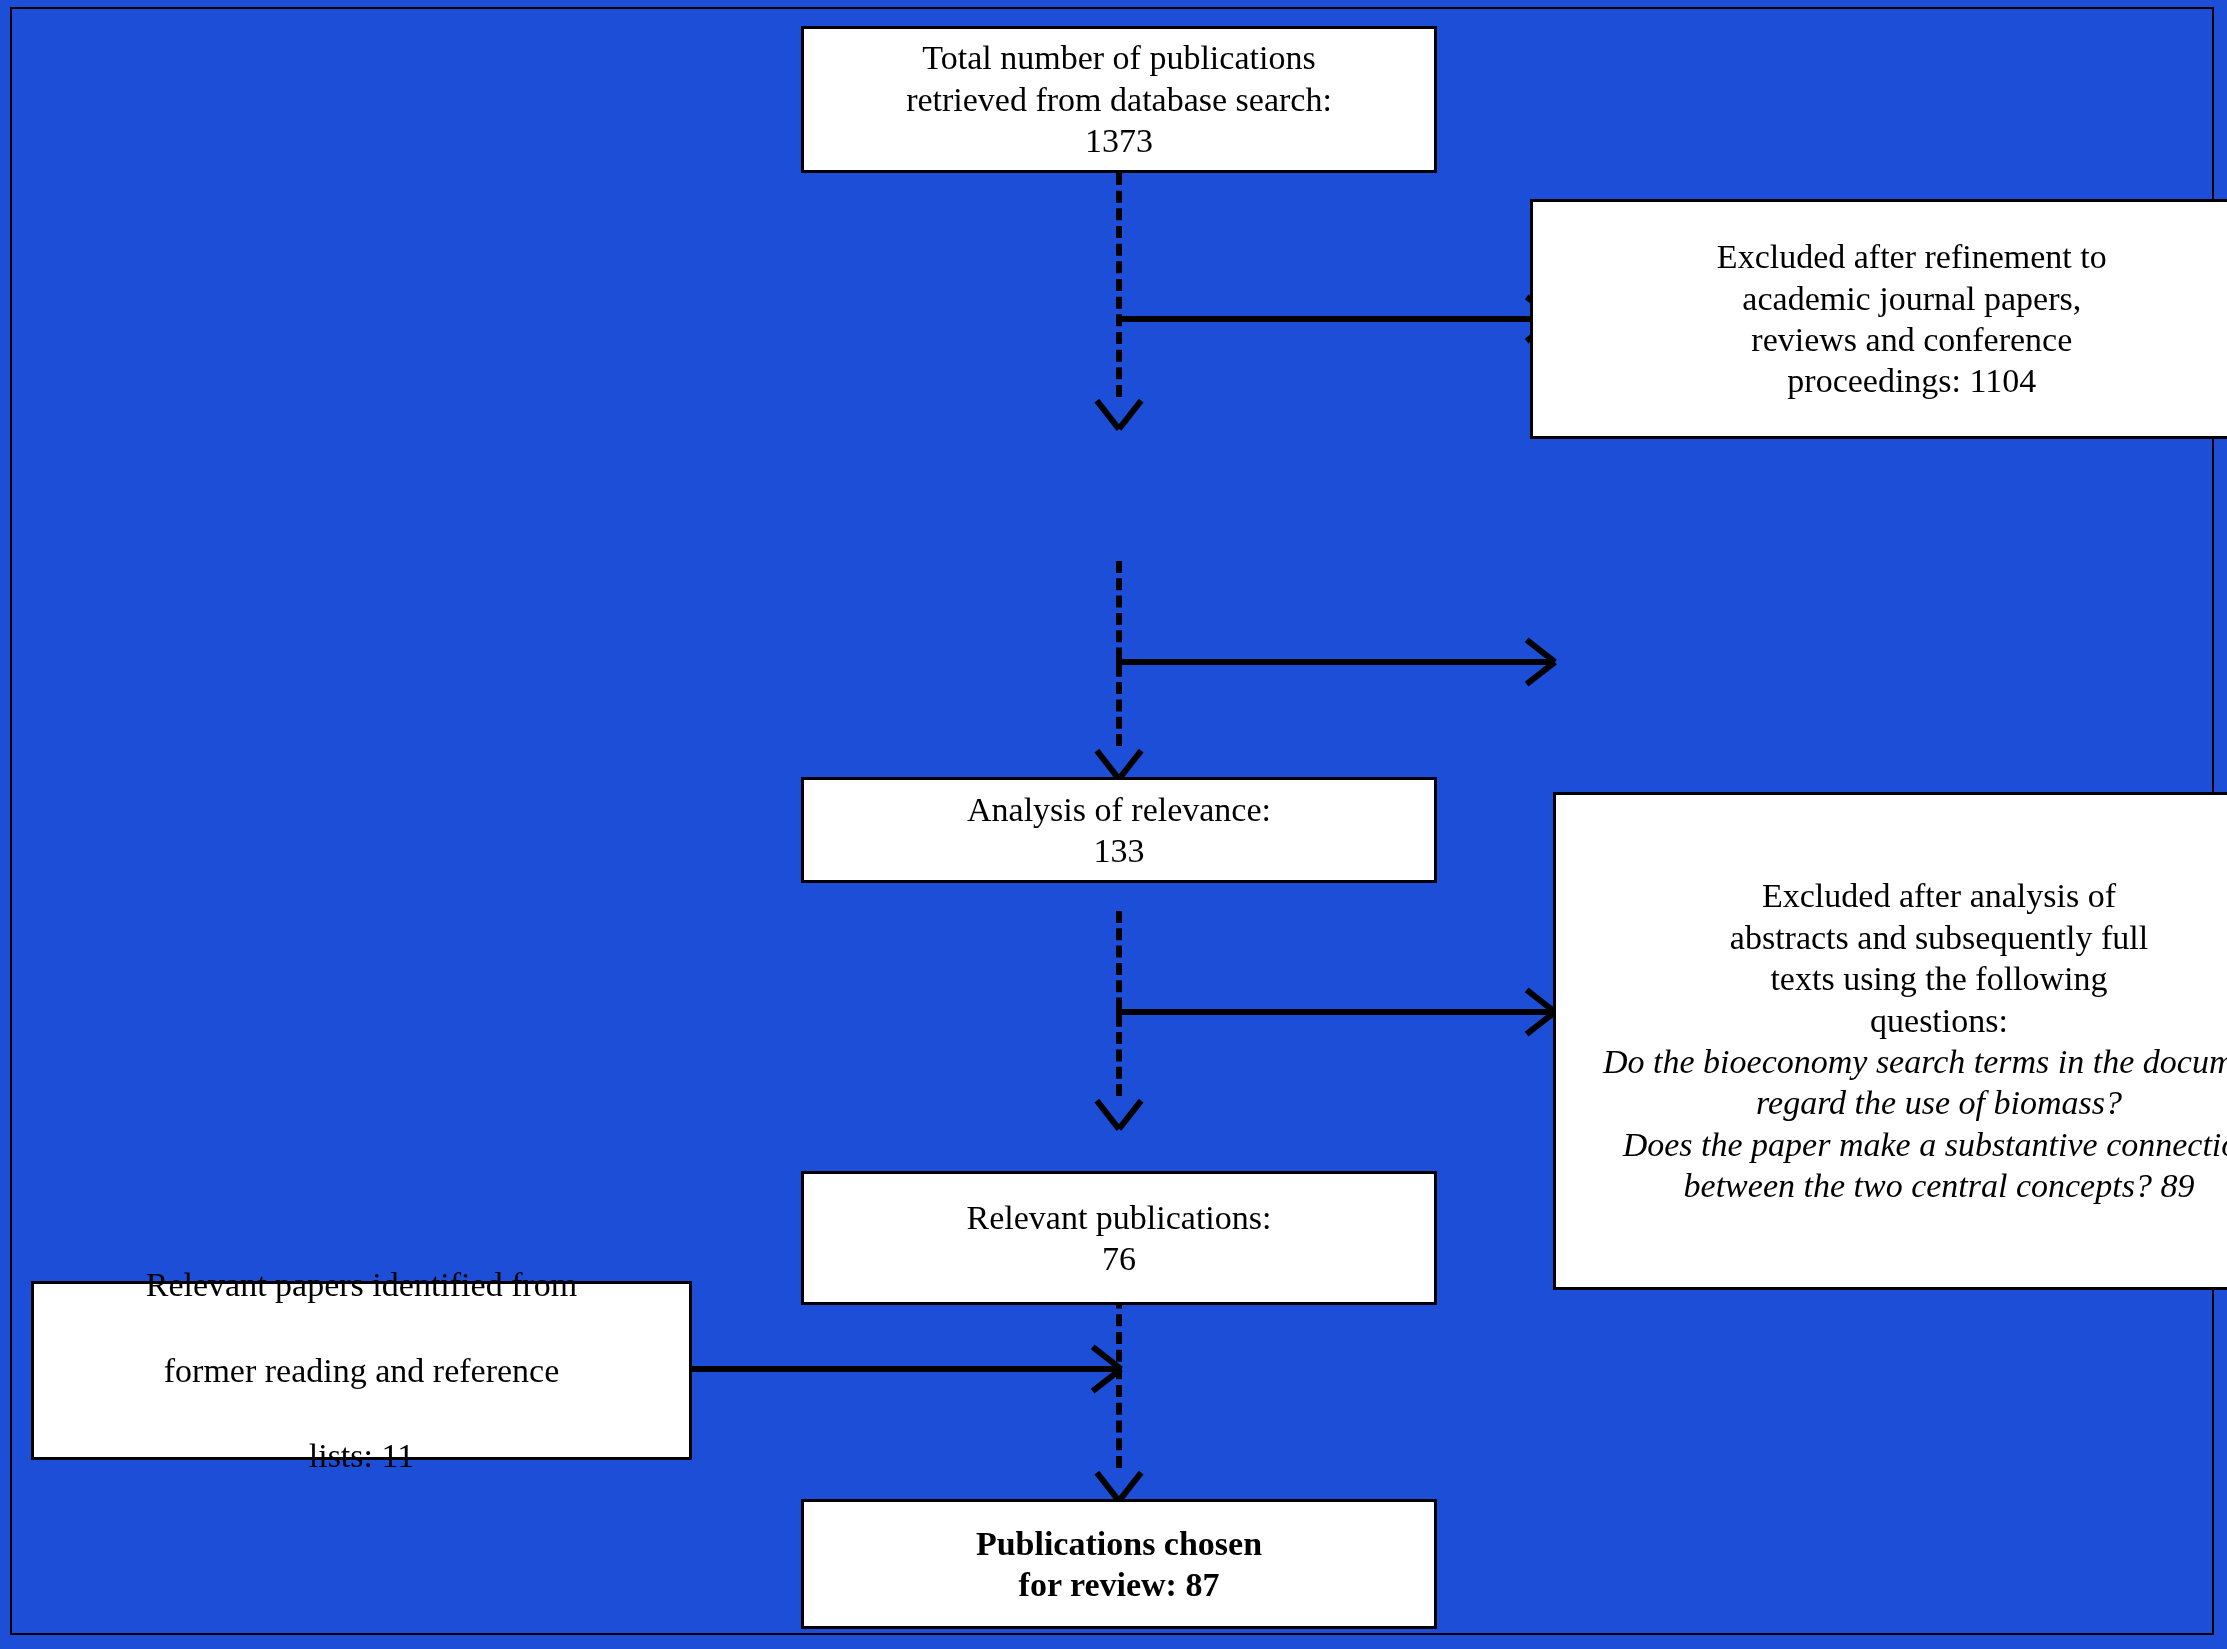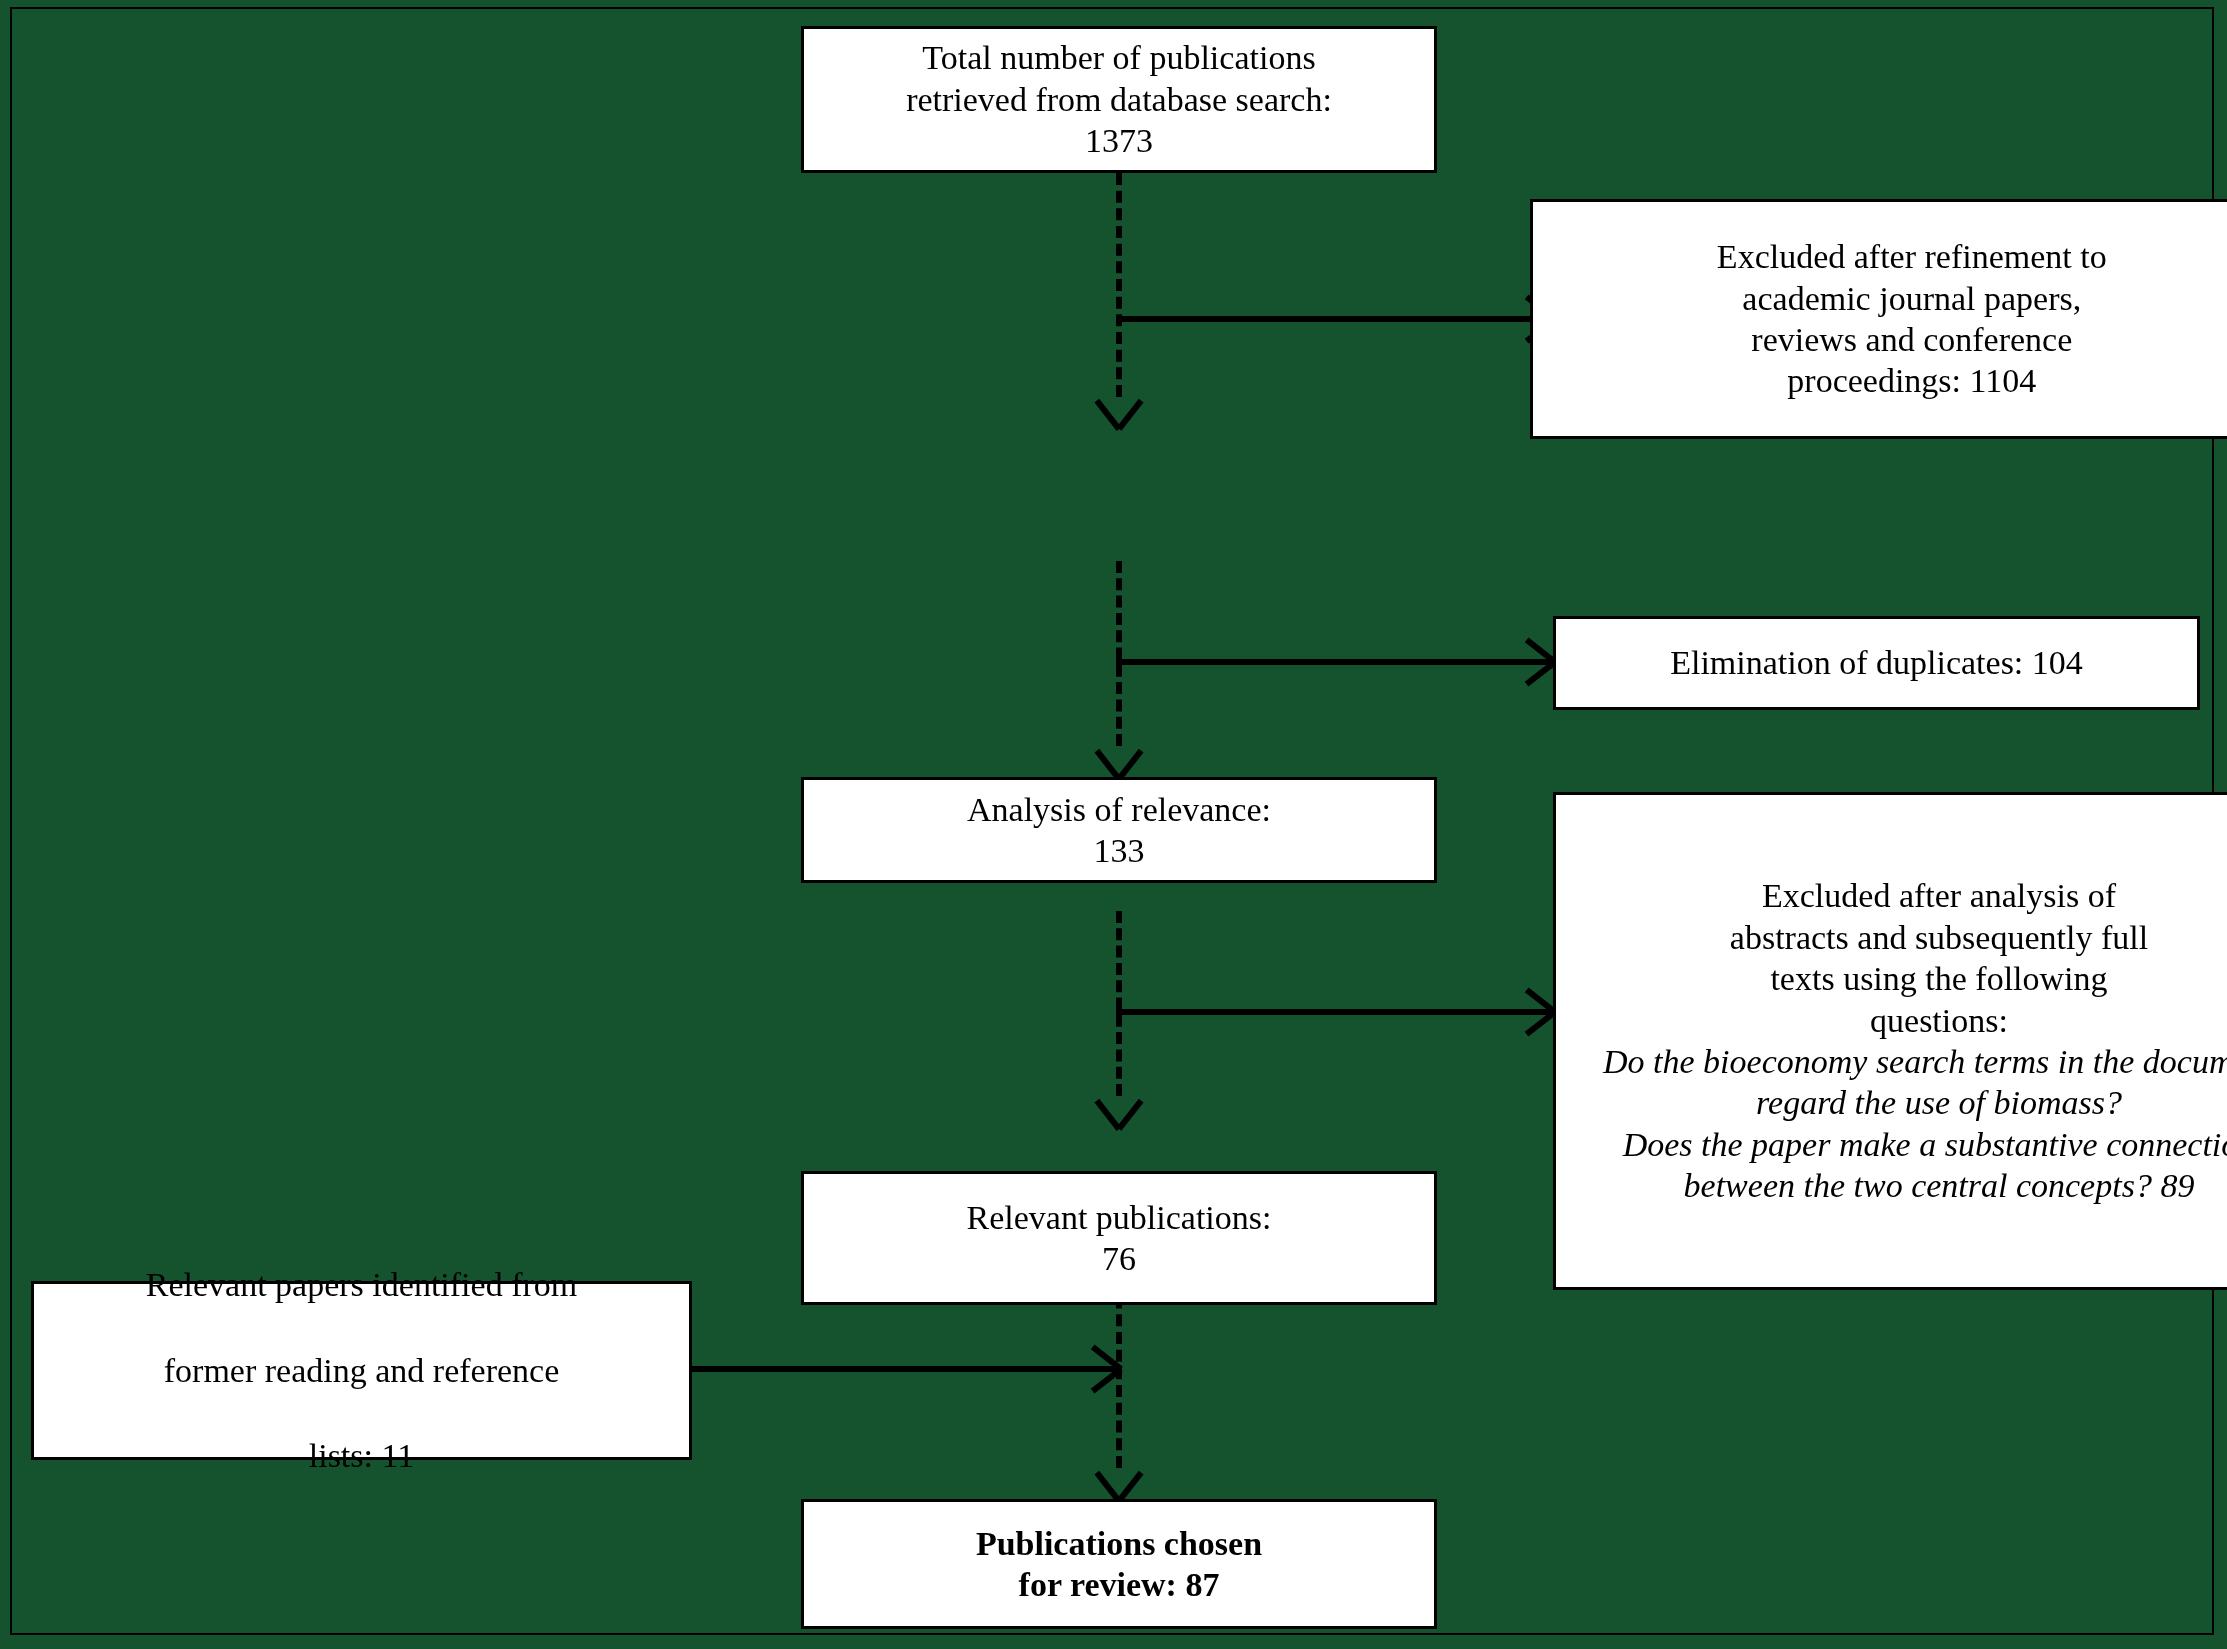--- a/index.html
+++ b/index.html
@@ -4,21 +4,21 @@
 <style>
   html, body {
     margin: 0;
     padding: 0;
     background: #ffffff;
   }
   #canvas {
     position: relative;
     width: 2227px;
     height: 1649px;
-    background: #14532d;
+    background: #1d4ed8;
     font-family: "Liberation Serif", "DejaVu Serif", serif;
     overflow: hidden;
   }
   
   #outer-frame {
     position: absolute;
     left: 10px;
     top: 7.3px;
     width: 2204px;
     height: 1628px;
@@ -149,23 +149,20 @@
     <span class="line">for review: 87</span>
   </div>
 
   <div class="node" id="node-excl-refine">
     <span class="line">Excluded after refinement to</span>
     <span class="line">academic journal papers,</span>
     <span class="line">reviews and conference</span>
     <span class="line">proceedings: 1104</span>
   </div>
 
-  <div class="node" id="node-dupes">
-    <span class="line">Elimination of duplicates: 104</span>
-  </div>
 
   <div class="node" id="node-excl-abs">
     <span class="line">Excluded after analysis of</span>
     <span class="line">abstracts and subsequently full</span>
     <span class="line">texts using the following</span>
     <span class="line">questions:</span>
     <span class="ital wrap">Do the bioeconomy search terms in the document regard the use of biomass?</span>
     <span class="ital wrap">Does the paper make a substantive connection between the two central concepts? 89</span>
   </div>
 

